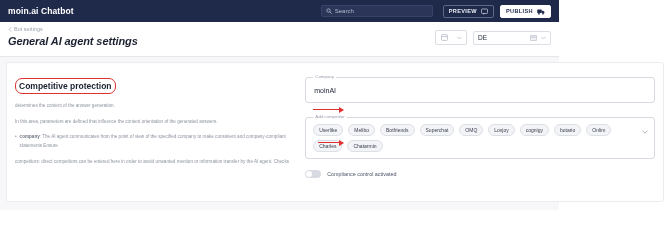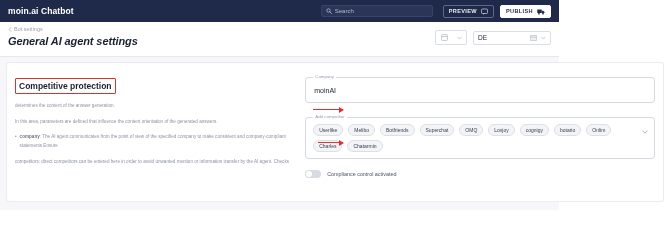--- a/index.html
+++ b/index.html
@@ -166,21 +166,21 @@
   .col-left { width: 320px; padding-top: 4px; }
   .col-right { flex: 1 1 auto; padding-top: 4px; }
 
   .section-title {
     font-size: 8.5px;
     font-weight: bold;
     color: #1b2130;
     display: inline-block;
     padding: 2px 3px;
     border: 1.2px solid #e03131;
-    border-radius: 1px;
+    border-radius: 7px;
   }
   .body-text {
     font-size: 4.6px;
     line-height: 1.9;
     color: #8d93a1;
     margin-top: 8px;
   }
   .body-text.tight { margin-top: 7px; }
   .bullet-row { display: flex; gap: 3px; }
   .bullet-dot { color: #8d93a1; font-size: 4.6px; line-height: 1.9; }

